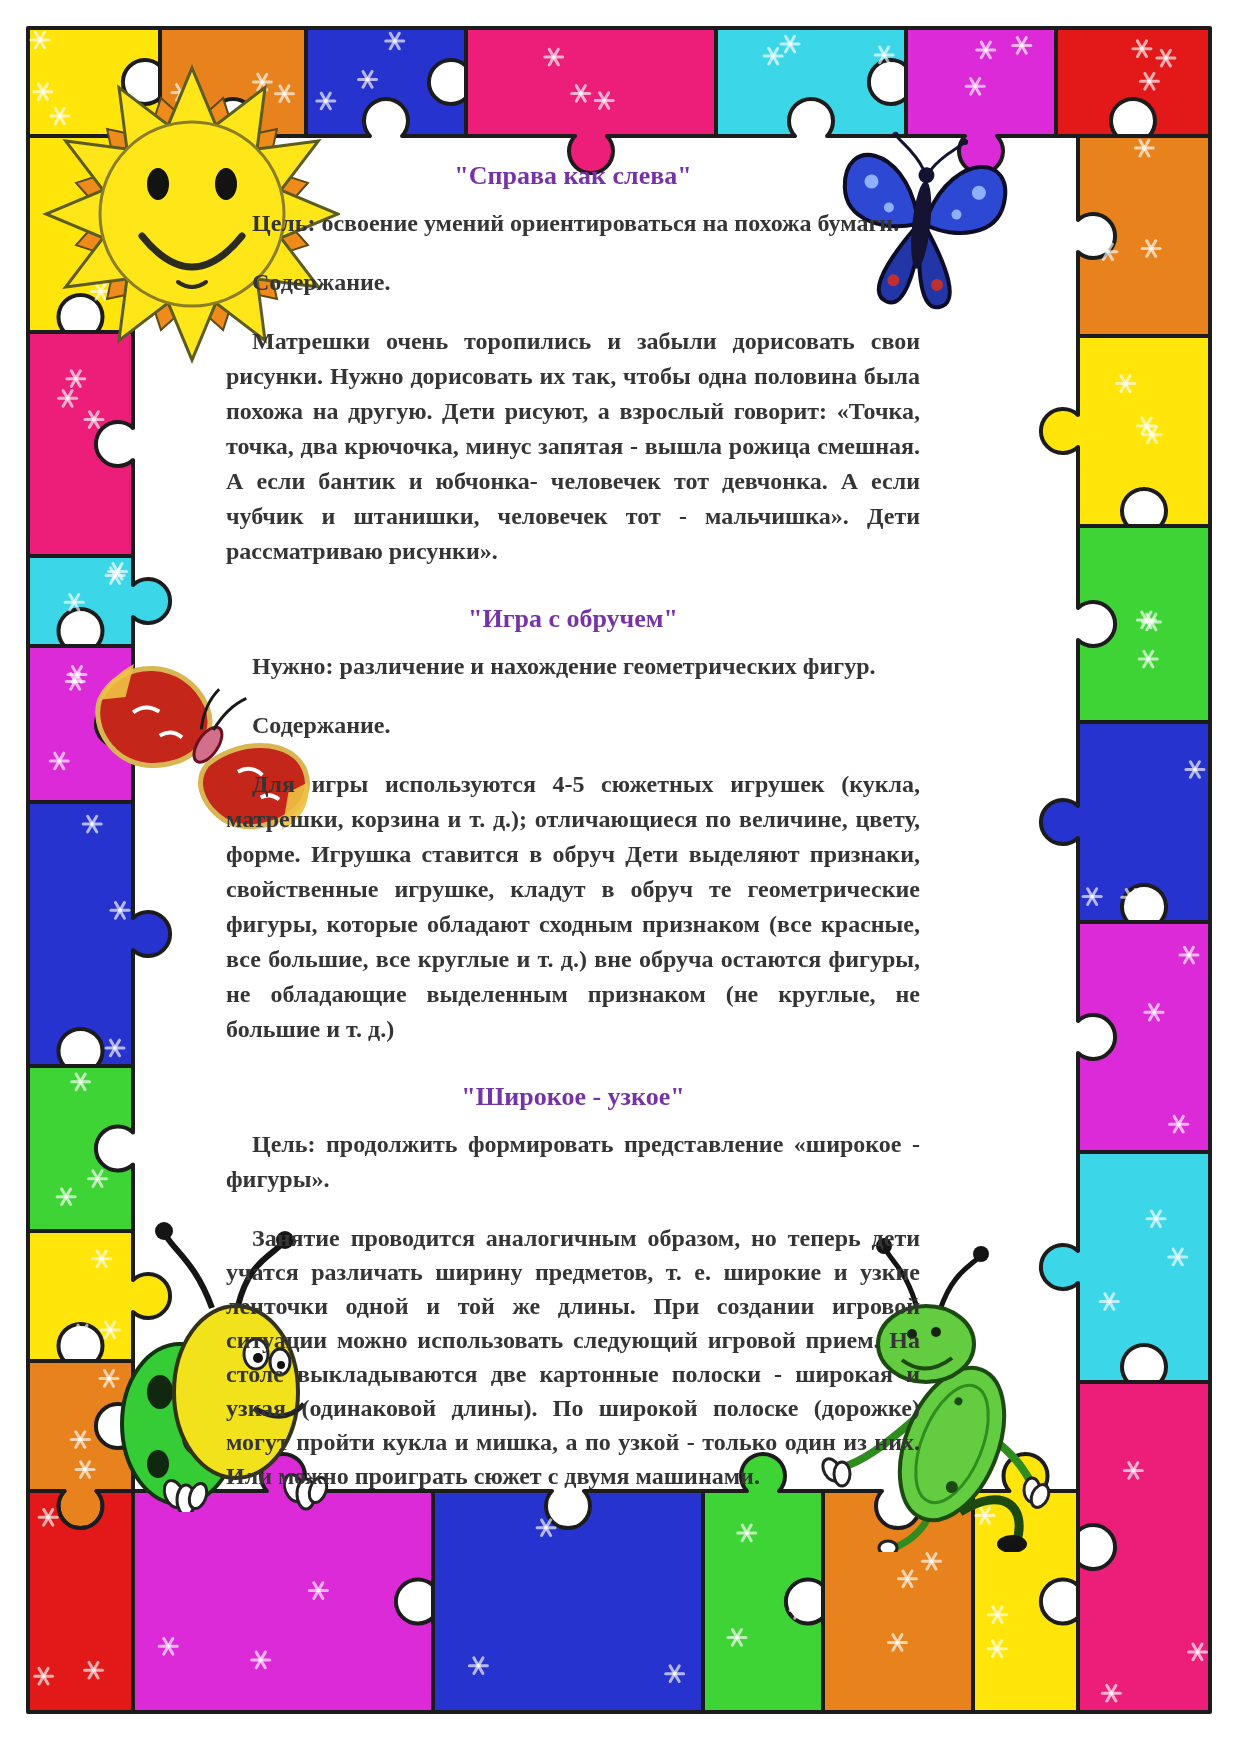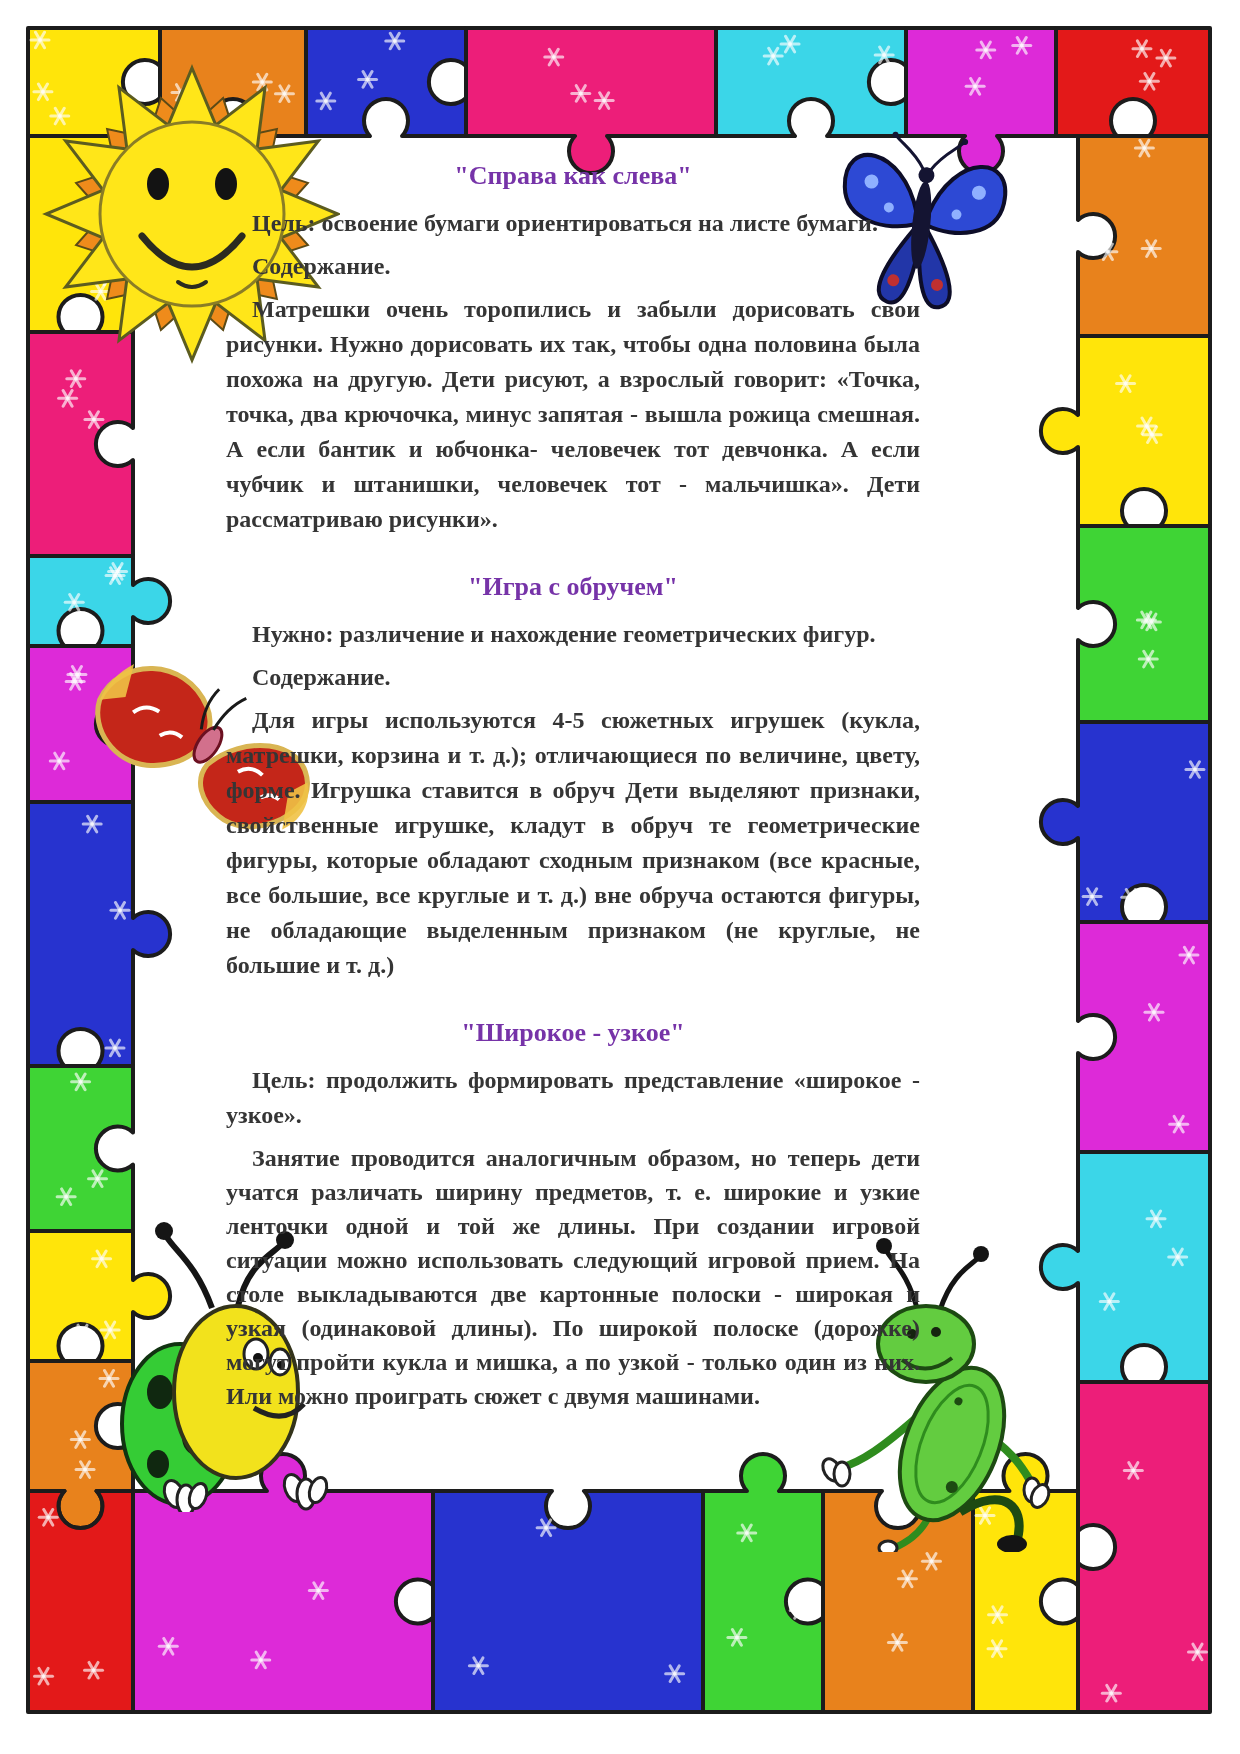--- a/index.html
+++ b/index.html
@@ -11,21 +11,21 @@
   #butterfly-svg{left:830px;top:115px;transform:rotate(6deg);}
   #moth-svg{left:78px;top:645px;transform:rotate(-6deg);}
   #bug-svg{left:108px;top:1212px;}
   #hopper-svg{left:800px;top:1222px;}
   #content{position:absolute;left:226px;top:156px;width:694px;z-index:3;
            font-weight:bold;font-size:24px;line-height:35px;text-align:justify;color:#353535;}
   #content section{margin:0;}
   .section-title{font-size:26px;line-height:40px;text-align:center;margin:30px 0 0 0;font-weight:bold;}
   section:first-child .section-title{margin-top:0;}
   #content p{margin:10px 0 0 0;text-indent:26px;}
-  #content p.label,#content p.body{margin-top:8px;}
+  #content p.label,#content p.body{margin-top:24px;}
   #content p.body3{line-height:34px;}
   #content p:empty{display:none;margin:0;}
 </style>
 </head>
 <body>
 
 <div id="page">
 
   <svg id="border-svg" width="1240" height="1754" viewBox="0 0 1240 1754">
       <path d="M28,28L160,28L160,66 a22,22 0 1 0 0,32 L160,136L110,136 a22,22 0 1 1 -32,0 L28,136L28,28Z" fill="#ffe50a" stroke="#1c1c1c" stroke-width="4" stroke-linejoin="round"></path>
@@ -404,30 +404,30 @@
       <ellipse cx="232" cy="268" rx="8" ry="12"></ellipse>
       <ellipse cx="240" cy="274" rx="8" ry="12" transform="rotate(25 240 274)"></ellipse>
       <ellipse cx="88" cy="326" rx="9" ry="7"></ellipse>
     </g>
     <ellipse cx="212" cy="322" rx="15" ry="9" fill="#141414"></ellipse>
   </svg>
 
   <div id="content" style="color: rgb(53, 53, 53);">
     <section>
       <h2 class="section-title" style="color: rgb(118, 51, 168);">"Справа как слева"</h2>
-      <p class="goal">Цель: освоение бумаги ориентироваться на листе бумаги.</p>
+      <p class="goal">Цель: освоение умений ориентироваться на похожа бумаги.</p>
       <p class="label">Содержание.</p>
       <p class="body">Матрешки очень торопились и забыли дорисовать свои рисунки. Нужно дорисовать их так, чтобы одна половина была похожа на другую. Дети рисуют, а взрослый говорит: «Точка, точка, два крючочка, минус запятая - вышла рожица смешная. А если бантик и юбчонка- человечек тот девчонка. А если чубчик и штанишки, человечек тот - мальчишка». Дети рассматриваю рисунки».</p>
     </section>
     <section>
       <h2 class="section-title" style="color: rgb(118, 51, 168);">"Игра с обручем"</h2>
       <p class="goal">Нужно: различение и нахождение геометрических фигур.</p>
       <p class="label">Содержание.</p>
       <p class="body">Для игры используются 4-5 сюжетных игрушек (кукла, матрешки, корзина и т. д.); отличающиеся по величине, цвету, форме. Игрушка ставится в обруч Дети выделяют признаки, свойственные игрушке, кладут в обруч те геометрические фигуры, которые обладают сходным признаком (все красные, все большие, все круглые и т. д.) вне обруча остаются фигуры, не обладающие выделенным признаком (не круглые, не большие и т. д.)</p>
     </section>
     <section>
       <h2 class="section-title" style="color: rgb(118, 51, 168);">"Широкое - узкое"</h2>
-      <p class="goal">Цель: продолжить формировать представление «широкое - узкое».</p>
+      <p class="goal">Цель: продолжить формировать представление «широкое - фигуры».</p>
 
       <p class="body body3">Занятие проводится аналогичным образом, но теперь дети учатся различать ширину предметов, т. е. широкие и узкие ленточки одной и той же длины. При создании игровой ситуации можно использовать следующий игровой прием. На столе выкладываются две картонные полоски - широкая и узкая (одинаковой длины). По широкой полоске (дорожке) могут пройти кукла и мишка, а по узкой - только один из них. Или можно проиграть сюжет с двумя машинами.</p>
     </section>
   </div>
 </div>
 
 </body></html>

